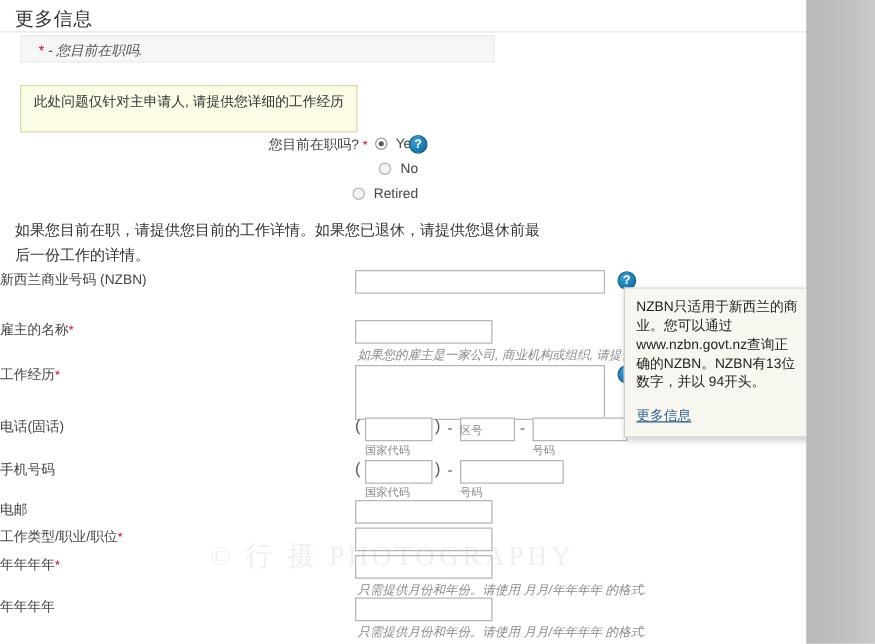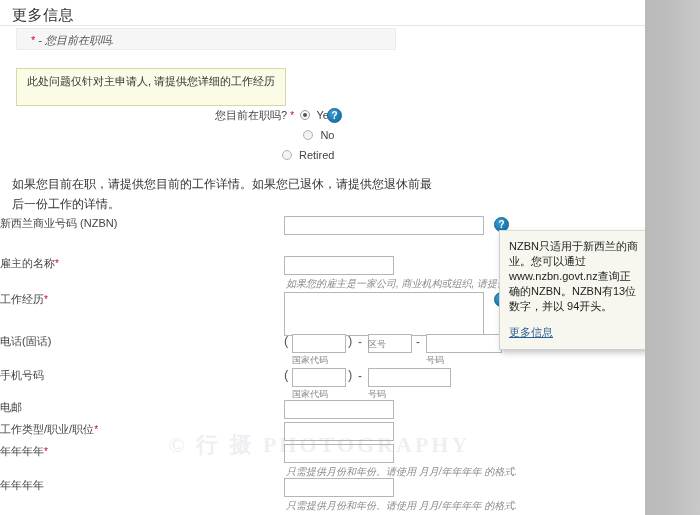--- a/index.html
+++ b/index.html
@@ -87,21 +87,21 @@
   }
   .tooltip .tt-text{font-size:11px;line-height:15px;color:#222;}
   .tooltip .tt-link{
     display:inline-block;margin-top:11px;font-size:11px;color:#2a5f95;
     text-decoration:underline;cursor:pointer;
   }
   .watermark{
     position:absolute;left:168px;top:430px;width:370px;height:34px;
     z-index:5;pointer-events:none;
     font-size:22px;color:rgba(150,160,175,.17);letter-spacing:3px;
-    font-family:"Liberation Serif",serif;white-space:nowrap;font-weight:bold;
+    font-family:"Liberation Serif",serif;white-space:nowrap;
   }
 </style>
 </head>
 <body>
 
 <div class="page">
 
   <div class="page-title">更多信息</div>
   <div class="title-rule"></div>
 

